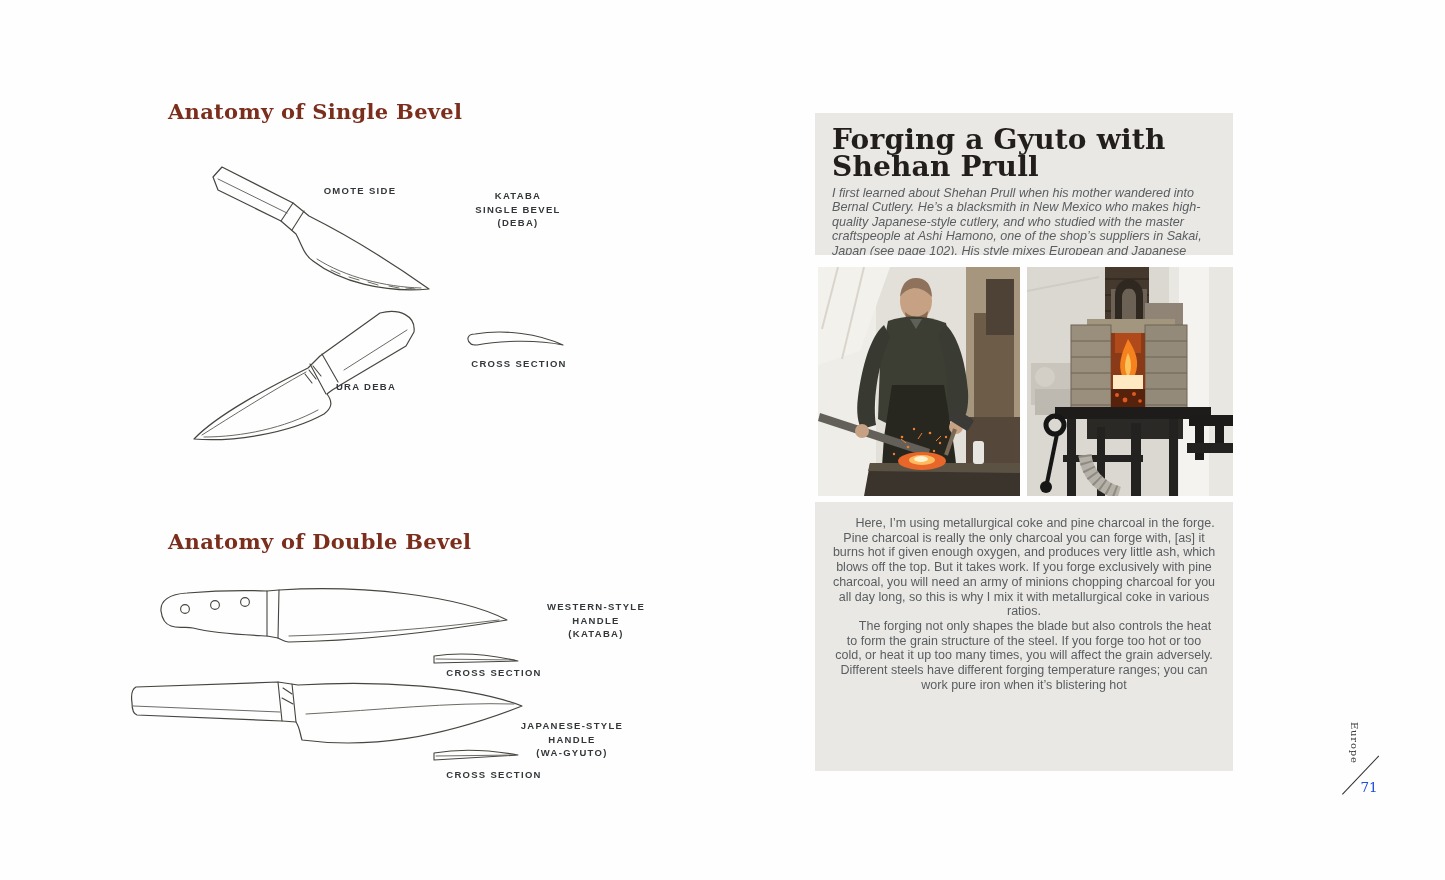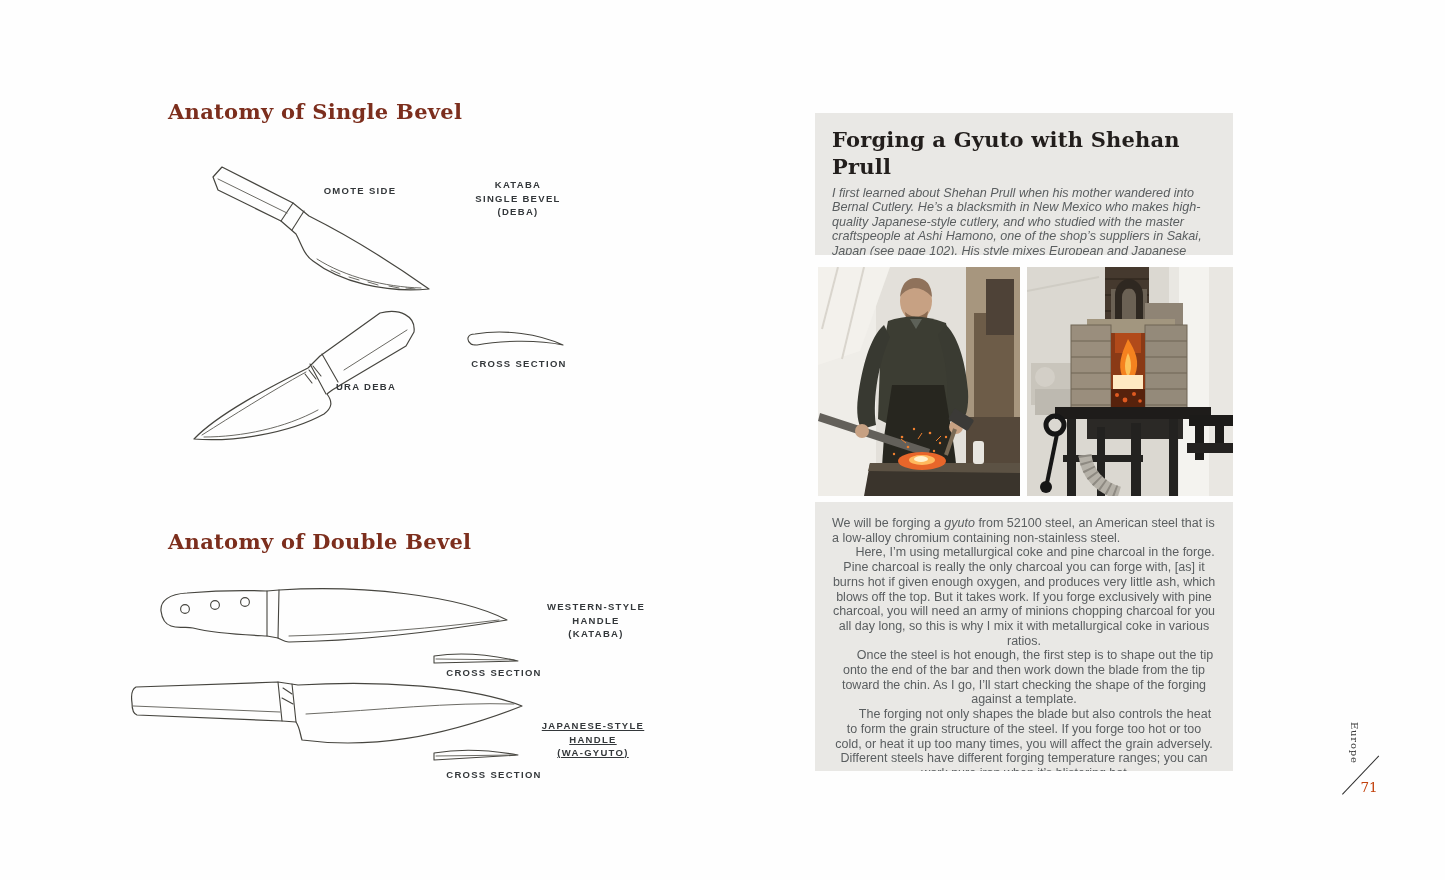--- a/index.html
+++ b/index.html
@@ -9,29 +9,29 @@
   
   .red-heading{font-family:"DejaVu Serif",serif;font-weight:700;font-size:21px;
                letter-spacing:.3px;color:#7c2e1d;white-space:nowrap;}
   .diagram-label{font-size:9.5px;font-weight:700;letter-spacing:1.3px;color:#33373a;
                  text-align:center;line-height:13.5px;white-space:nowrap;}
   .sketch{stroke:#46453f;stroke-width:1.1;fill:none;stroke-linecap:round;stroke-linejoin:round;}
   .sketch-fill{stroke:#46453f;stroke-width:1.2;fill:#fefefe;stroke-linejoin:round;}
   .sketch-thin{stroke:#5a5952;stroke-width:0.9;fill:none;stroke-linecap:round;}
   
   .panel{background:#e9e8e5;}
-  .feature-title{font-family:"DejaVu Serif",serif;font-weight:700;font-size:21px;
+  .feature-title{font-family:"DejaVu Serif",serif;font-weight:700;font-size:28px;
                  letter-spacing:.2px;color:#221e1c;line-height:27px;}
   .intro{font-style:italic;font-size:12.6px;line-height:14.4px;color:#5a5e60;}
   .bodycopy{font-size:12.5px;line-height:14.7px;color:#5a5e60;}
   .bodycopy p{margin:0;}
   .bodycopy p.indent{text-indent:22px;text-align:center;}
   .folio-section{font-family:"DejaVu Serif",serif;font-size:10px;letter-spacing:.8px;
                  color:#3b3b3b;writing-mode:vertical-rl;}
-  .folio-num{font-family:"DejaVu Serif",serif;font-size:13.5px;color:#c2410c;}
+  .folio-num{font-family:"DejaVu Serif",serif;font-size:13.5px;color:#1d4ed8;}
   .folio-slash{width:53px;height:0;border-top:1.6px solid #2e2e2e;
                transform:rotate(-46.5deg);transform-origin:0 0;}
 </style>
 </head>
 <body>
 
 <div id="spread">
 
   <section>
 
@@ -40,21 +40,21 @@
     <svg class="abs" style="left:205px;top:160px;" width="235" height="140" viewBox="0 0 235 140">
       <path class="sketch-fill" d="M17,7 L88,43 L104,56 C146,77 190,105 224,129 C180,133 135,122 108,101 C99,95 97,85 91,74 L76,61 L13,30 L8,17 Z"></path>
       <path class="sketch" d="M88,43 L76,61"></path>
       <path class="sketch" d="M99,51 L87,70"></path>
       <path class="sketch-thin" d="M13,19 L82,53"></path>
       <path class="sketch-thin" d="M112,99 C140,117 180,127 216,128"></path>
       <path class="sketch-thin" d="M126,110 l9,4 M144,117 l10,3 M163,122 l10,3 M184,126 l10,2 M201,128 l9,1"></path>
     </svg>
     <div class="abs diagram-label" style="left:305px;top:184px;width:110px;">OMOTE SIDE</div>
 
-    <div class="abs diagram-label" style="left:455px;top:178px;width:126px;">
+    <div class="abs diagram-label" style="left:455px;top:189px;width:126px;">
       <div>KATABA</div>
       <div>SINGLE BEVEL</div>
       <div>(DEBA)</div>
     </div>
 
     <svg class="abs" style="left:120px;top:308px;" width="310" height="145" viewBox="0 0 310 145">
       <path class="sketch-fill" d="M260,5 C280,0 296,8 294,24 L286,38 L222,76 C216,80 211,82 207,86 C213,94 212,100 204,106 C168,126 112,134 74,131 C98,106 148,80 188,60 C192,56 196,52 200,48 Z"></path>
       <path class="sketch" d="M202,46 L218,74"></path>
       <path class="sketch" d="M190,56 L206,86"></path>
       <path class="sketch-thin" d="M287,22 L224,62"></path>
@@ -93,21 +93,21 @@
     <div class="abs diagram-label" style="left:435px;top:666px;width:118px;">CROSS SECTION</div>
 
     <svg class="abs" style="left:130px;top:676px;" width="402" height="78" viewBox="0 0 402 78">
       <path class="sketch-fill" d="M6,11 C2,13 1,20 2,27 C2,33 4,38 7,39 L152,45 L166,46 C170,52 170,58 172,64 C240,73 310,62 392,30 C340,10 250,4 168,9 L148,6 Z"></path>
       <path class="sketch" d="M148,6 L152,45"></path>
       <path class="sketch" d="M162,8 L166,46"></path>
       <path class="sketch" d="M153,12 l9,6 M152,22 l11,6"></path>
       <path class="sketch-thin" d="M3,30 L150,36"></path>
       <path class="sketch-thin" d="M176,38 C250,34 320,26 384,28"></path>
     </svg>
-    <div class="abs diagram-label" style="left:532px;top:719px;width:122px;text-decoration:underline;">
+    <div class="abs diagram-label" style="left:511px;top:719px;width:122px;">
       <div>JAPANESE-STYLE</div>
       <div>HANDLE</div>
       <div>(WA-GYUTO)</div>
     </div>
 
     <svg class="abs" style="left:430px;top:746px;" width="92" height="18" viewBox="0 0 92 18">
       <path class="sketch" d="M4,7 C28,3 60,4 88,9 L4,14 Z"></path>
       <path class="sketch-thin" d="M6,10 L85,9"></path>
     </svg>
     <div class="abs diagram-label" style="left:435px;top:768px;width:118px;">CROSS SECTION</div>
@@ -207,23 +207,21 @@
       <path d="M58,188 C60,206 72,220 92,226" stroke="#b5b1a8" stroke-width="13" fill="none"></path>
       <path d="M58,188 C60,206 72,220 92,226" stroke="#8e8a82" stroke-width="13" fill="none" stroke-dasharray="2,5"></path>
       <rect x="162" y="148" width="44" height="11" fill="#1c1b19"></rect>
       <rect x="168" y="159" width="9" height="34" fill="#1c1b19"></rect>
       <rect x="188" y="159" width="9" height="22" fill="#1c1b19"></rect>
       <rect x="160" y="176" width="46" height="10" fill="#242220"></rect>
     </svg>
 
     <div class="abs panel" style="left:815px;top:502px;width:418px;height:269px;overflow:hidden;">
       <div class="bodycopy" style="margin:14px 17px 0 17px;">
-        <p><span>We will be forging a </span><em>gyuto</em><span> from 52100 steel, an American steel that is a low-alloy chromium containing non-stainless steel.</span></p>
         <p class="indent">Here, I’m using metallurgical coke and pine charcoal in the forge. Pine charcoal is really the only charcoal you can forge with, [as] it burns hot if given enough oxygen, and produces very little ash, which blows off the top. But it takes work. If you forge exclusively with pine charcoal, you will need an army of minions chopping charcoal for you all day long, so this is why I mix it with metallurgical coke in various ratios.</p>
-        <p class="indent">Once the steel is hot enough, the first step is to shape out the tip onto the end of the bar and then work down the blade from the tip toward the chin. As I go, I’ll start checking the shape of the forging against a template.</p>
         <p class="indent">The forging not only shapes the blade but also controls the heat to form the grain structure of the steel. If you forge too hot or too cold, or heat it up too many times, you will affect the grain adversely. Different steels have different forging temperature ranges; you can work pure iron when it’s blistering hot</p>
       </div>
     </div>
 
     <div class="abs folio-section" style="left:1349px;top:722px;">Europe</div>
     <div class="abs folio-slash" style="left:1342px;top:794px;"></div>
     <div class="abs folio-num" style="left:1356px;top:779px;width:26px;text-align:center;">71</div>
   </section>
 </div>
 

